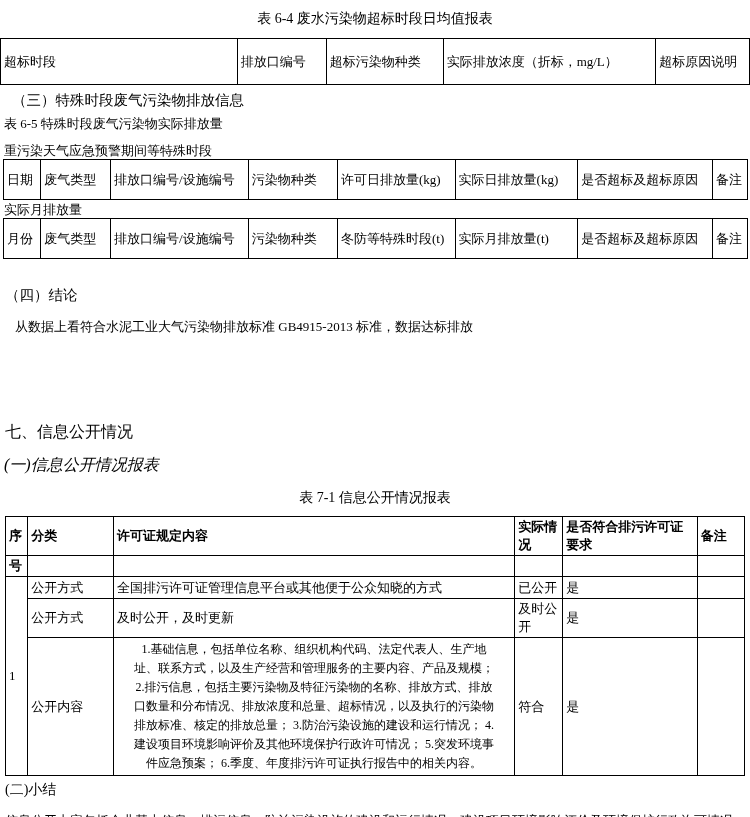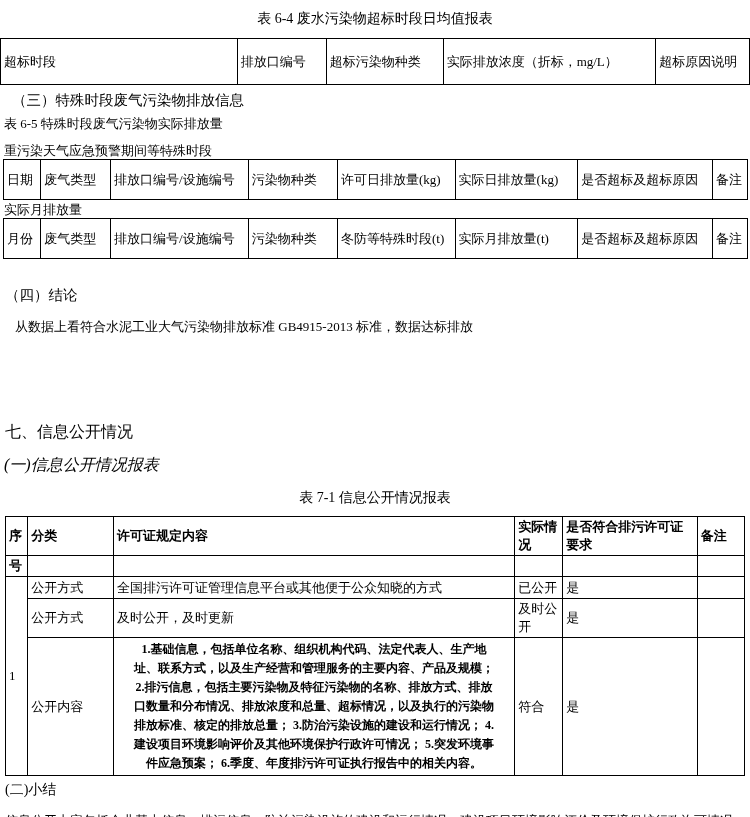--- a/index.html
+++ b/index.html
@@ -34,21 +34,21 @@
   
   #h7 { margin-top: 86px; margin-left: 5px; font-size: 16px; font-weight: normal; line-height: 20px; }
   #sub1 { margin-top: 13px; margin-left: 4px; font-size: 16px; font-style: italic; }
   #cap71 { margin-top: 13px; }
   #t71 { width: 740px; margin-left: 5px; margin-top: 9px; }
   #t71 th { font-weight: bold; }
   #t71 .row-seq1 th { height: 22px; }
   #t71 .row-seq2 th { height: 12px; }
   #t71 .cat { font-weight: normal; }
   #t71 .r-short td { height: 22px; }
-  #t71 .long-cell { font-size: 12px; line-height: 19px; padding: 2px 20px; text-align: center; font-weight: bold; }
+  #t71 .long-cell { font-size: 12px; line-height: 19px; padding: 2px 20px; text-align: center; }
   #sub2 { margin-top: 5px; margin-left: 5px; font-size: 14px; }
   #summary { margin-top: 11px; margin-left: 5px; width: 741px; font-size: 13px; line-height: 22px; }
 </style>
 </head>
 <body>
 
 <div class="caption">表 6-4 废水污染物超标时段日均值报表</div>
 
 <table id="t64">
   <colgroup>

